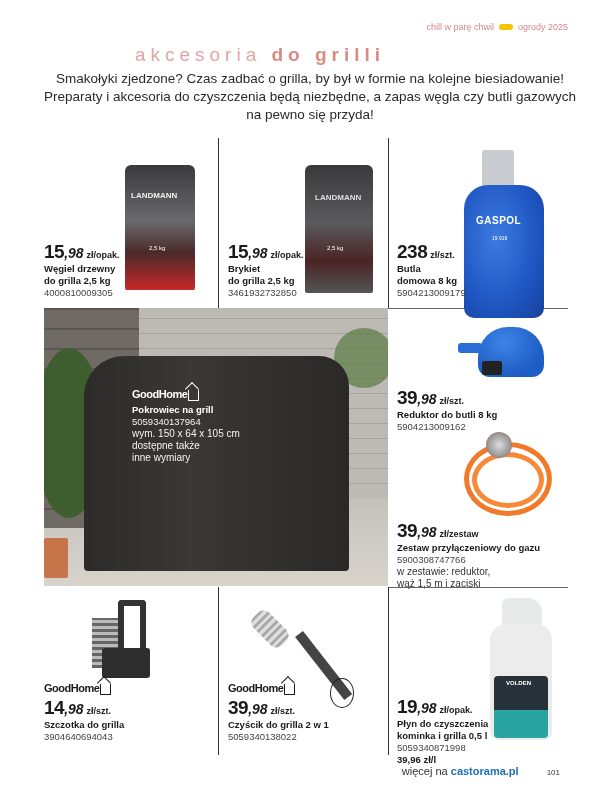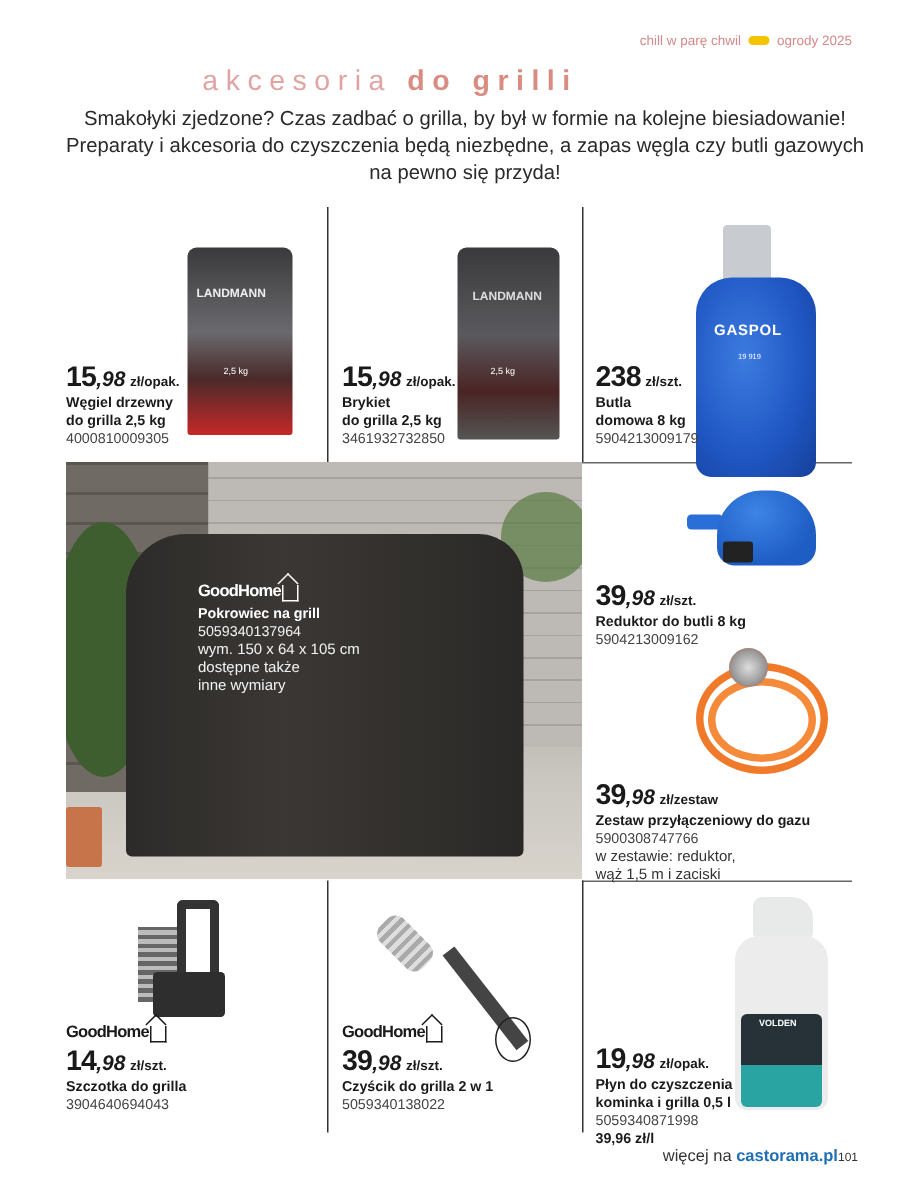--- a/index.html
+++ b/index.html
@@ -23,21 +23,21 @@
   .brand .house { display: inline-block; width: 11px; height: 11px; border: 1.5px solid currentColor; border-top: none; position: relative; margin-top: 3px; }
   .brand .house:before { content: ""; position: absolute; left: -2px; top: -6px; width: 9px; height: 9px; border-left: 1.5px solid currentColor; border-top: 1.5px solid currentColor; transform: rotate(45deg); transform-origin: center; }
   .photo { position: absolute; left: 44px; top: 308px; width: 344px; height: 278px; background: linear-gradient(180deg, #8a8580 0%, #a8a5a0 40%, #c9c6c0 75%, #d8d4cc 100%); overflow: hidden; }
   .wall { position: absolute; left: 95px; top: 0; width: 250px; height: 190px; background: repeating-linear-gradient(0deg, #bdbab5 0 14px, #a6a39e 14px 15px), #b8b5b0; }
   .fence { position: absolute; left: 0; top: 0; width: 95px; height: 220px; background: repeating-linear-gradient(0deg, #6f6a64 0 18px, #5a5650 18px 20px); }
   .cover { position: absolute; left: 40px; top: 48px; width: 265px; height: 215px; background: linear-gradient(90deg, #2d2b29 0%, #3a3734 40%, #2b2927 100%); border-radius: 40px 30px 4px 4px; }
   .plant { position: absolute; border-radius: 50%; background: #4b6a3a; }
   .photo-text { position: absolute; left: 132px; top: 387px; color: #fff; }
   .photo-text .code, .photo-text .note { color: #f2f2f2; }
   .img { position: absolute; }
-  .footer { position: absolute; top: 765px; right: 36px; font-size: 11px; color: #333; display: flex; align-items: baseline; }
+  .footer { position: absolute; top: 765px; right: 48px; font-size: 11px; color: #333; display: flex; gap: 28px; align-items: baseline; }
   .footer .link { color: #1f6fb3; font-weight: bold; }
   .footer .pg { font-size: 8px; font-weight: normal; }
 </style>
 </head>
 <body>
 
 <div class="topbar">
   <span>chill w parę chwil</span>
   <span class="pill"></span>
   <span>ogrody 2025</span>

